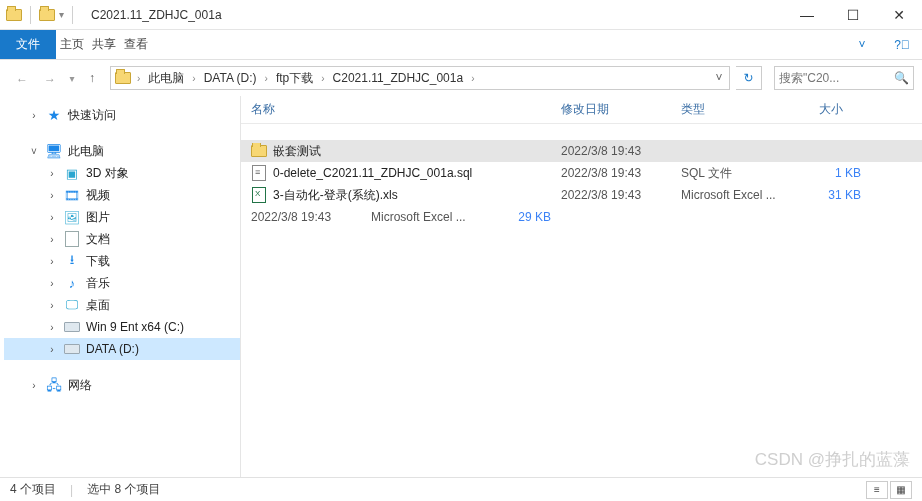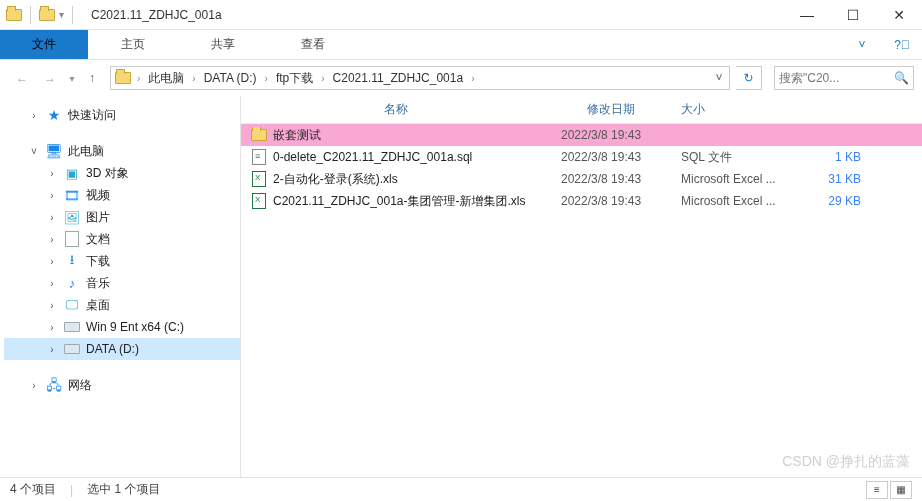--- a/index.html
+++ b/index.html
@@ -8,22 +8,22 @@
   
   .titlebar { height: 30px; display: flex; align-items: center; background: #fff; border-bottom: 1px solid #e5e5e5; }
   .qat { display: flex; align-items: center; gap: 4px; padding: 0 6px; }
   .sep { width: 1px; height: 18px; background: #d0d0d0; margin: 0 4px; }
   .title-text { padding-left: 8px; color: #333; }
   .win-controls { margin-left: auto; display: flex; }
   .win-btn { width: 46px; height: 30px; display: flex; align-items: center; justify-content: center; color: #333; font-size: 14px; }
 
   
   .ribbon { height: 30px; display: flex; align-items: stretch; border-bottom: 1px solid #e1e1e1; background: #fff; }
-  .ribbon-tab { padding: 0 33px; display: flex; align-items: center; color: #444; }
-  .ribbon-tab.file { background: #1979ca; color: #000000; padding: 0 32px;}
+  .ribbon-tab { padding: 0 4px; display: flex; align-items: center; color: #444; }
+  .ribbon-tab.file { background: #1979ca; color: #ffffff; padding: 0 16px;}
   .ribbon-rest { flex:1; }
   .ribbon-toggle { width: 40px; display:flex; align-items:center; justify-content:center; color:#1979ca; }
 
   
   .addr-row { height: 36px; display: flex; align-items: center; padding: 4px 8px; gap: 6px; }
   .nav-btns { display: flex; align-items: center; gap: 0; }
   .nav-btn { width: 28px; height: 28px; display: flex; align-items: center; justify-content: center; color: #999; }
   .nav-up { width: 24px; height:24px; display:flex; align-items:center; justify-content:center; color:#5a5a5a;}
   .addr-bar { flex: 1; height: 24px; border: 1px solid #ccc; display: flex; align-items: center; background: #fff; }
   .addr-icon { padding: 0 4px; display:flex; align-items:center;}
@@ -40,41 +40,41 @@
   .tree-item { display: flex; align-items: center; height: 22px; padding-left: 24px; gap: 6px; color: #222; }
   .tree-item .expander { width:12px; color:#545454; font-size:10px; text-align:center;}
   .tree-item.l2 { padding-left: 42px; }
   .tree-item.selected { background: #cde8ff; }
   .tree-group-space { height: 14px; }
   .ico { width:16px; display:flex; align-items:center; justify-content:center; }
 
   
   .list-pane { flex:1; display:flex; flex-direction:column; }
   .col-headers { display:flex; height:28px; border-bottom:1px solid #eaeaea; align-items:center; color:#4a6; color:#3a6ea5;}
-  .col-headers .col { padding:0 10px; color:#1d5fa2; font-size:12px;text-align:center;}
+  .col-headers .col { padding:0 10px; color:#1d5fa2; font-size:12px;}
   .col.name { width:310px; color:#3a6ea5;}
   .col.date { width:120px; color:#3a6ea5;}
   .col.type { width:120px; color:#3a6ea5;}
-  .col.size { width:80px; text-align:left; color:#3a6ea5;}
+  .col.size { width:80px; text-align:center; color:#3a6ea5;}
   .row { display:flex; height:22px; align-items:center; padding:0; }
   .row .cell { padding:0 10px; overflow:hidden; white-space:nowrap; text-overflow:ellipsis; color:#222;}
-  .row.selected { background:#f9a8d4; }
+  .row.selected { background:#e5e5e5;margin-top:16px; }
   .cell.name { width:310px; display:flex; align-items:center; gap:6px;}
   .cell.date { width:120px; color:#555;}
   .cell.type { width:120px; color:#555;}
   .cell.size { width:80px; text-align:right; color:#3b82f6;}
 
   
   .status-bar { height:24px; border-top:1px solid #e1e1e1; display:flex; align-items:center; padding:0 10px; gap:14px; color:#444; background:#fff;}
   .status-sep { color:#ccc;}
   .status-views { margin-left:auto; display:flex; gap:2px;}
   .view-btn { width:22px; height:18px; border:1px solid #ccc; display:flex; align-items:center; justify-content:center; font-size:10px;}
 
   
-  .watermark { position:absolute; right:12px; bottom:30px; color:#cfcfcf; font-size:14px; pointer-events:none;}
+  .watermark { position:absolute; right:12px; bottom:30px; color:#cfcfcf; font-size:17px; pointer-events:none;}
 
   
   .icon-folder { width:16px; height:12px; background:#f7d774; border:1px solid #caa637; border-radius:1px; position:relative;}
   .icon-folder::before { content:""; position:absolute; top:-4px; left:0; width:7px; height:4px; background:#f7d774; border:1px solid #caa637; border-bottom:none; border-radius:1px 1px 0 0;}
   .icon-drive { width:16px; height:10px; background:#dfe8ef; border:1px solid #9aa8b2; border-radius:1px;}
   .icon-star { color:#1c87e8; font-size:14px; line-height:1;}
   .icon-pc { color:#1c87e8; font-size:14px; line-height:1;}
   .icon-net { color:#1c87e8; font-size:14px; line-height:1;}
   .icon-3d { color:#2aa6d0; font-size:13px;}
   .icon-doc { width:14px; height:16px; background:#fff; border:1px solid #9aa; position:relative;}
@@ -220,20 +220,21 @@
       <span class="expander">›</span>
       <span class="ico icon-net">🖧</span>
       <span>网络</span>
     </div>
   </div>
 
   <div class="list-pane">
     <div class="col-headers">
       <div class="col name">名称</div>
       <div class="col date">修改日期</div>
+      <div class="col type">类型</div>
       <div class="col size">大小</div>
     </div>
     <div id="file-rows">
         <div class="row selected">
           <div class="cell name">
             <span class="ico">
               <span class="icon-folder"></span>
             </span>
             <span>嵌套测试</span>
           </div>
@@ -249,44 +250,38 @@
           </div>
           <div class="cell date">2022/3/8 19:43</div>
           <div class="cell type">SQL 文件</div>
           <div class="cell size">1 KB</div>
         </div>
         <div class="row">
           <div class="cell name">
             <span class="ico">
               <span class="icon-excel"></span>
             </span>
-            <span>2-自动化-登录(系统).xls</span>
+            <span>3-自动化-登录(系统).xls</span>
           </div>
           <div class="cell date">2022/3/8 19:43</div>
           <div class="cell type">Microsoft Excel ...</div>
           <div class="cell size">31 KB</div>
         </div>
         <div class="row">
-          <div class="cell name">
-            <span class="ico">
-              <span class="icon-excel"></span>
-            </span>
-            <span>C2021.11_ZDHJC_001a-集团管理-新增集团.xls</span>
-          </div>
           <div class="cell date">2022/3/8 19:43</div>
           <div class="cell type">Microsoft Excel ...</div>
           <div class="cell size">29 KB</div>
         </div>
       </div>
   </div>
 </div>
 
 <div class="status-bar">
   <span>4 个项目</span>
   <span class="status-sep">|</span>
-  <span>选中 1 个项目</span>
+  <span>选中 8 个项目</span>
   <div class="status-views">
     <div class="view-btn">≡</div>
     <div class="view-btn">▦</div>
   </div>
 </div>
 
 <div class="watermark">CSDN @挣扎的蓝藻</div>
 
 </body></html>

